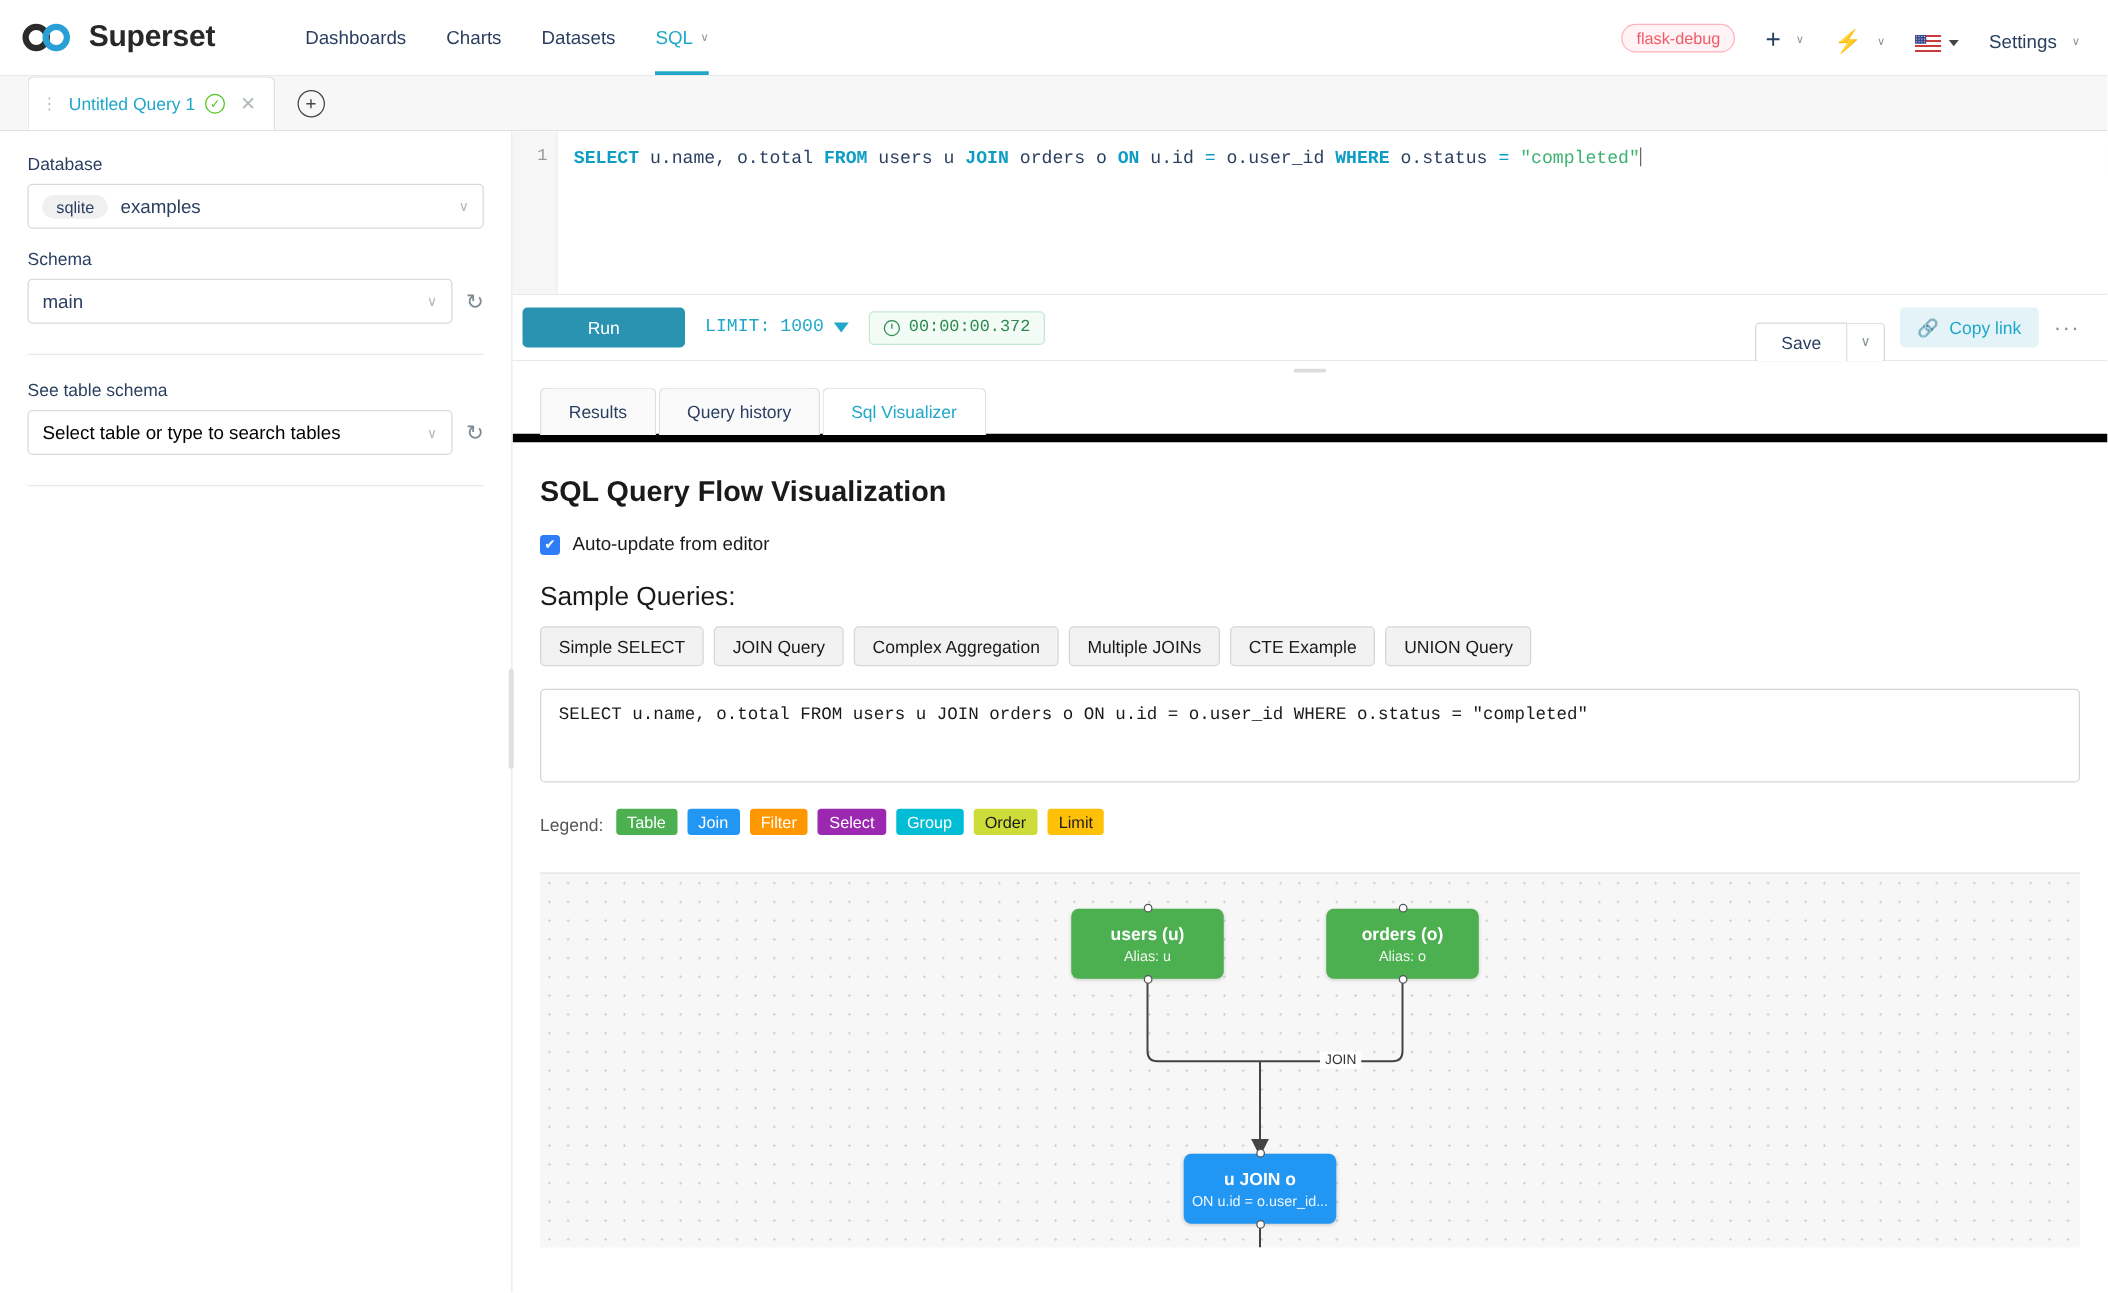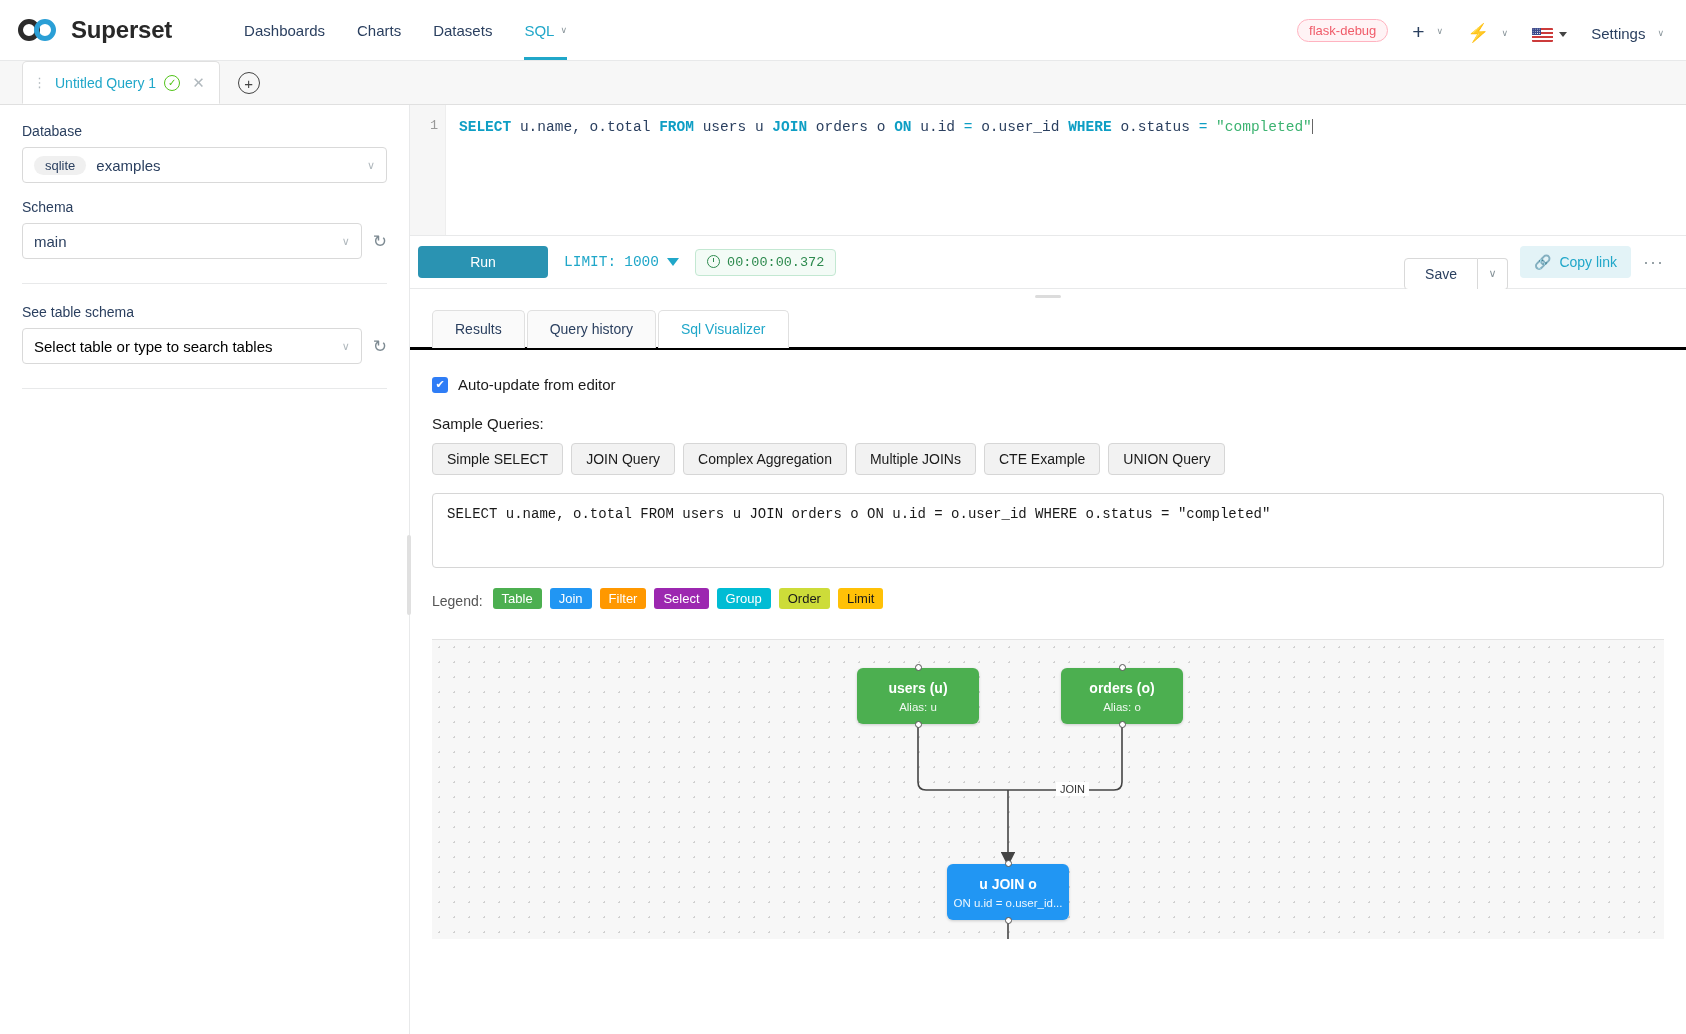--- a/index.html
+++ b/index.html
@@ -141,21 +141,21 @@
     width: 130px; height: 32px; background: #2a93b2; color: #fff;
     border: none; border-radius: 4px; font-size: 14px; cursor: pointer;
     font-family: inherit;
   }
   .limit-ctl { display: flex; align-items: center; gap: 8px; color: #20a7c9;
                font-size: 14.5px; font-family: "Liberation Mono", monospace; cursor: pointer; }
   .limit-ctl .tri { width:0;height:0;border-left:6px solid transparent;border-right:6px solid transparent;border-top:8px solid #20a7c9; }
   .timer-pill {
     border: 1px solid #c3e8d2; background: #f3fbf6; color: #2d8a4e;
     border-radius: 4px; padding: 5px 11px; font-size: 13.5px;
-    font-family: "Liberation Mono", monospace; display: flex; gap: 7px;
+    font-family: "Liberation Mono", monospace; display: flex; align-items: center; gap: 7px;
   }
   .clock { width: 13px; height: 13px; border: 1.5px solid #2d8a4e; border-radius: 50%;
            position: relative; }
   .clock::after { content:""; position:absolute; left:4.5px; top:2px; width:1.3px; height:4px; background:#2d8a4e; }
   .toolbar-right { margin-left: auto; display: flex; align-items: center; gap: 12px; }
   .save-group { display: flex; margin-top: 23px; }
   .save-btn { height: 32px; padding: 0 20px; border: 1px solid #d9d9d9; background:#fff;
               border-radius: 4px 0 0 4px; font-size: 14px; color:#2a3f5f; cursor:pointer;
               font-family: inherit; }
   .save-caret { height: 32px; width: 30px; border: 1px solid #d9d9d9; border-left: none;
@@ -165,37 +165,37 @@
     height: 32px; padding: 0 14px; background: #e3f3f7; color: #20a7c9; border: none;
     border-radius: 4px; font-size: 14px; display: flex; align-items: center; gap: 8px;
     cursor: pointer; font-family: inherit;
   }
   .dots-btn { color: #879399; font-size: 18px; letter-spacing: 1px; cursor: pointer; }
 
   .drag-handle { height: 14px; display:flex; align-items:center; justify-content:center; background:#fff; }
   .drag-handle .bar { width: 26px; height: 3px; background: #dcdcdc; border-radius: 2px; }
 
   
-  .restabs { display: flex; gap: 2px; padding: 6px 0 0 22px; border-bottom: 3px solid #000000; background: #fff; }
+  .restabs { display: flex; gap: 2px; padding: 6px 0 0 22px; border-bottom: 7px solid #000000; background: #fff; }
   .restab {
     padding: 10px 22px; font-size: 14px; background: #fafafa;
     border: 1px solid #e0e0e0; border-bottom: none; border-radius: 5px 5px 0 0;
     color: #2a3f5f; cursor: pointer; position: relative; top: 1px;
   }
   .restab.active { background: #fff; color: #20a7c9; border-bottom: 1px solid #fff; }
 
   
   .viz { flex: 1; padding: 26px 22px 0 22px; overflow: hidden; background:#fff; }
   .viz-title { font-size: 23px; font-weight: bold; color: #1a1a1a; margin: 0 0 20px 0; }
   .auto-row { display: flex; align-items: center; gap: 10px; margin-bottom: 22px; }
   .cbox { width: 16px; height: 16px; background: #2f7df6; border-radius: 3px;
           display: flex; align-items: center; justify-content: center;
           color: #fff; font-size: 11px; cursor: pointer; }
   .auto-label { font-size: 15px; color: #1a1a1a; }
-  .sample-label { font-size: 15px; color: #1a1a1a; margin-bottom: 11px; }
+  .sample-label { font-size: 21px; color: #1a1a1a; margin-bottom: 11px; }
   .sample-row { display: flex; gap: 8px; margin-bottom: 18px; }
   .sample-btn {
     background: #f2f2f2; border: 1px solid #d6d6d6; border-radius: 4px;
     padding: 7px 14px; font-size: 14px; color: #1a1a1a; cursor: pointer;
     font-family: inherit;
   }
   .sql-textarea {
     width: 100%; height: 75px; border: 1px solid #d6d6d6; border-radius: 4px;
     padding: 12px 14px; font-family: "Liberation Mono", monospace; font-size: 14px;
     color: #1a1a1a; resize: none; outline: none; background: #fff;
@@ -371,20 +371,21 @@
       <span class="bar"></span>
     </div>
 
     <div class="restabs">
       <div class="restab">Results</div>
       <div class="restab">Query history</div>
       <div class="restab active">Sql Visualizer</div>
     </div>
 
     <div class="viz">
+      <h1 class="viz-title">SQL Query Flow Visualization</h1>
 
       <div class="auto-row">
         <span class="cbox">✔</span>
         <span class="auto-label">Auto-update from editor</span>
       </div>
 
       <div class="sample-label">Sample Queries:</div>
       <div class="sample-row" id="sample-row">
           <button class="sample-btn">Simple SELECT</button>
           <button class="sample-btn">JOIN Query</button>

